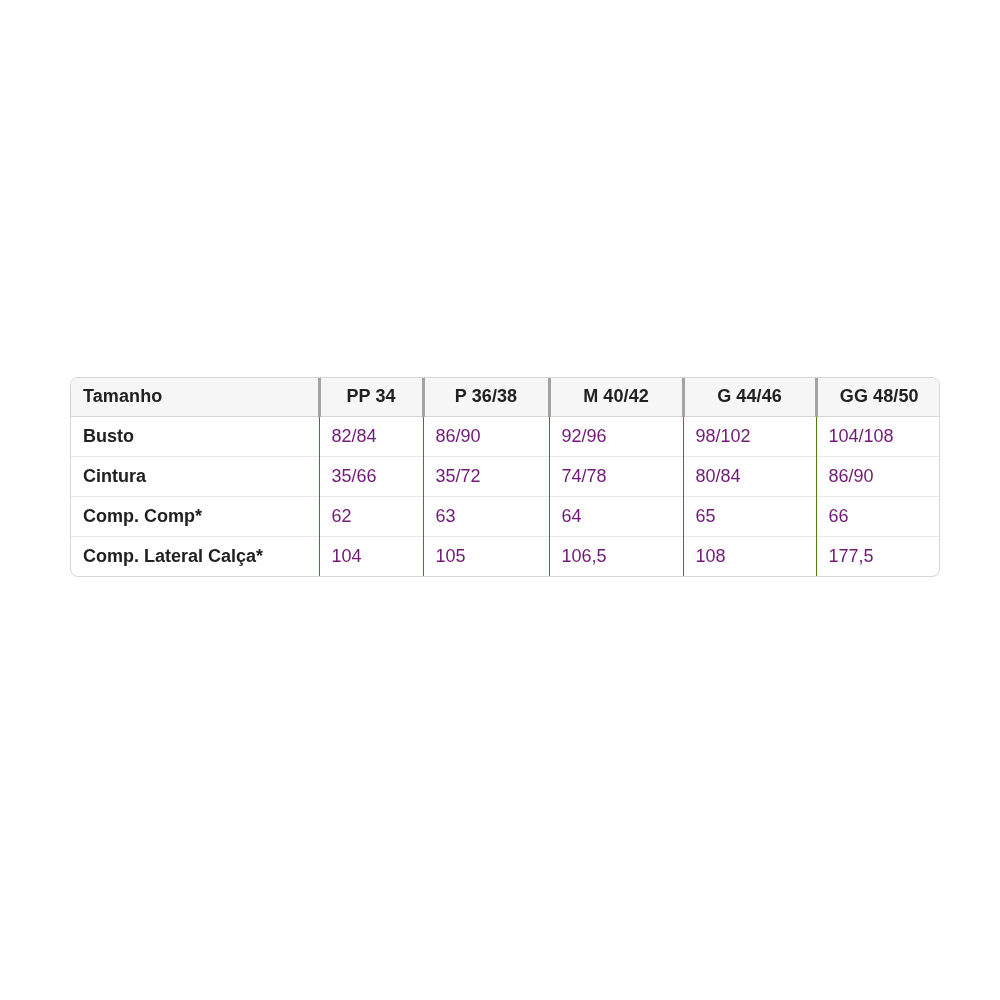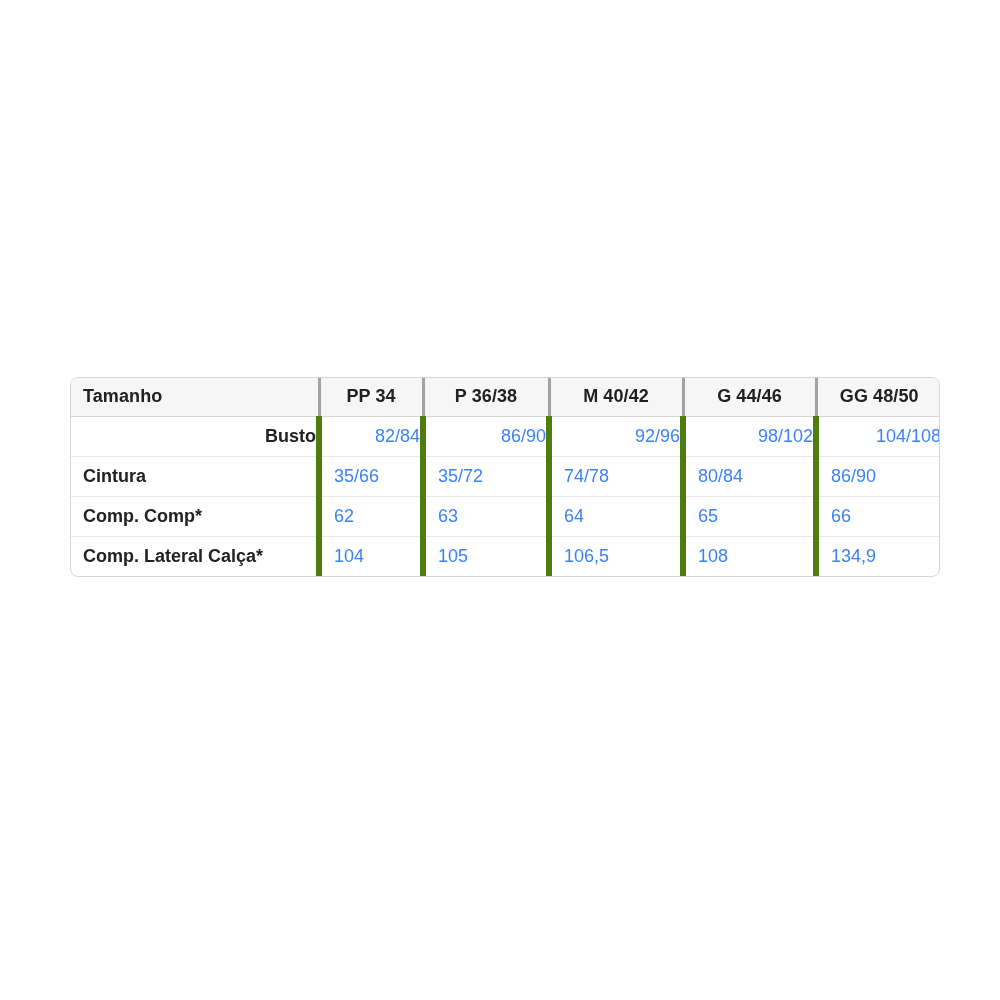--- a/index.html
+++ b/index.html
@@ -34,29 +34,29 @@
     border-left: 3px solid #a3a3a3;
     letter-spacing: 0.1px;
   }
   thead th.label-col {
     text-align: left;
     padding-left: 12px;
     border-left: none;
   }
   tbody td {
     height: 40px;
-    color: #3b82f6;
+    color: #701a75;
     text-align: left;
     vertical-align: middle;
     padding-left: 12px;
-    border-left: 6px solid #4d7c0f;
+    border-left: 1px solid #4d7c0f;
     border-top: 1px solid #e9e9e9;
     font-weight: 400;
   }
-  tbody tr:first-child td { border-top: none; text-align: right; }
+  tbody tr:first-child td { border-top: none; }
   tbody td.row-label {
     border-left: none;
     font-weight: 600;
     color: #212121;
   }
 </style>
 </head>
 <body>
 
 <div class="page">
@@ -104,18 +104,18 @@
           <td>64</td>
           <td>65</td>
           <td>66</td>
         </tr>
         <tr>
           <td class="row-label">Comp. Lateral Calça*</td>
           <td>104</td>
           <td>105</td>
           <td>106,5</td>
           <td>108</td>
-          <td>134,9</td>
+          <td>177,5</td>
         </tr>
       </tbody>
     </table>
   </div>
 </div>
 
 </body></html>

